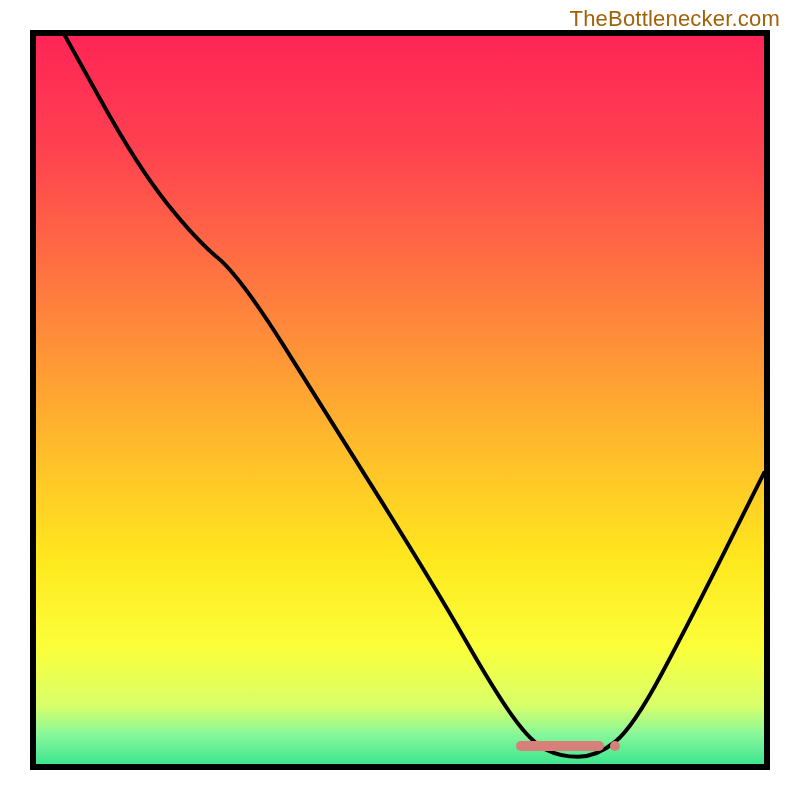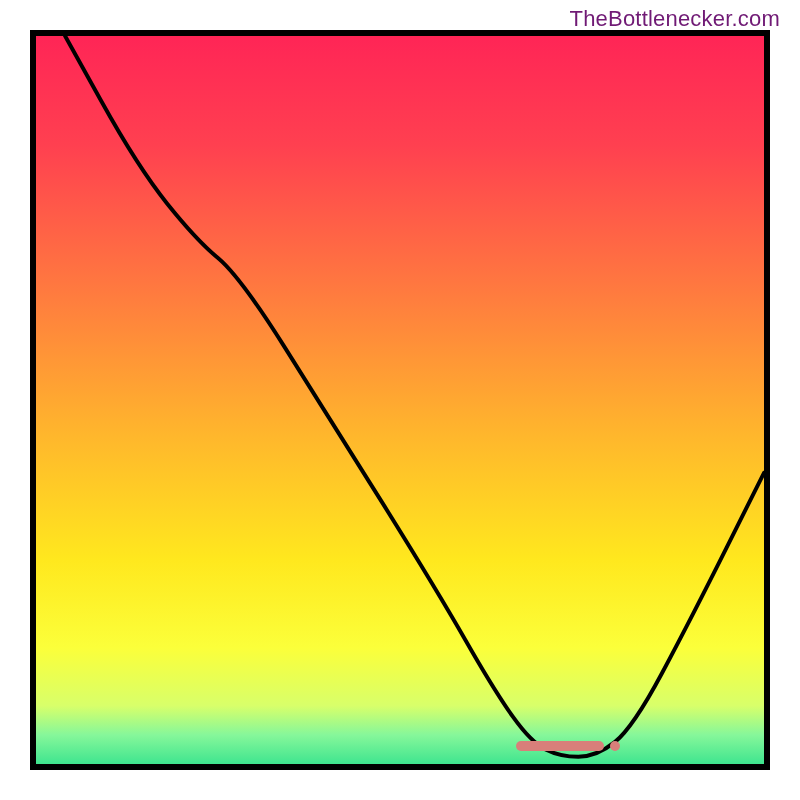--- a/index.html
+++ b/index.html
@@ -13,21 +13,21 @@
   }
   .chart-wrap {
     position: relative;
     width: 800px;
     height: 800px;
   }
   .watermark {
     position: absolute;
     top: 6px;
     right: 20px;
-    color: #701a75;
+    color: #a16207;
     font-size: 22px;
     font-weight: 400;
     letter-spacing: 0.2px;
     z-index: 30;
   }
   .plot-area {
     position: absolute;
     left: 30px;
     top: 30px;
     width: 740px;

